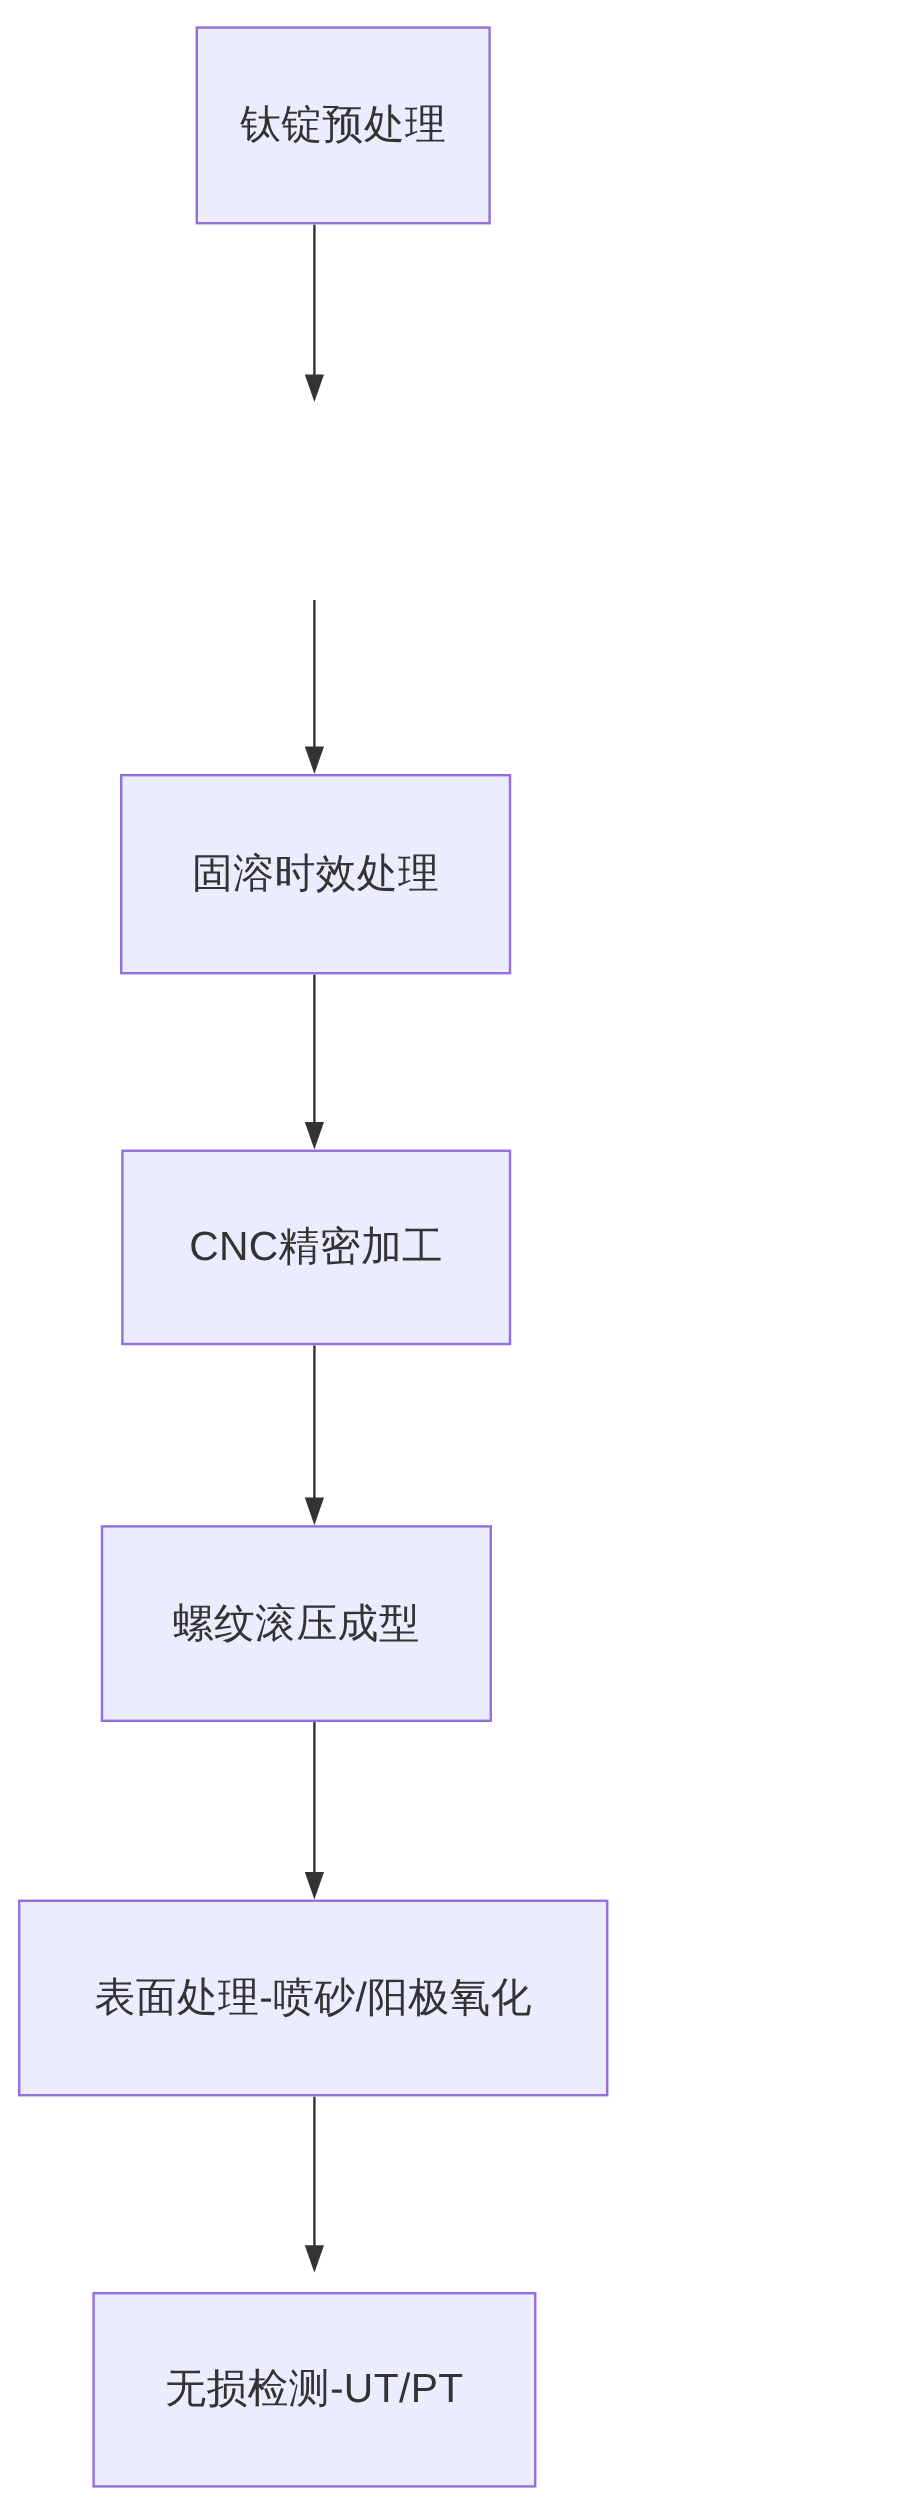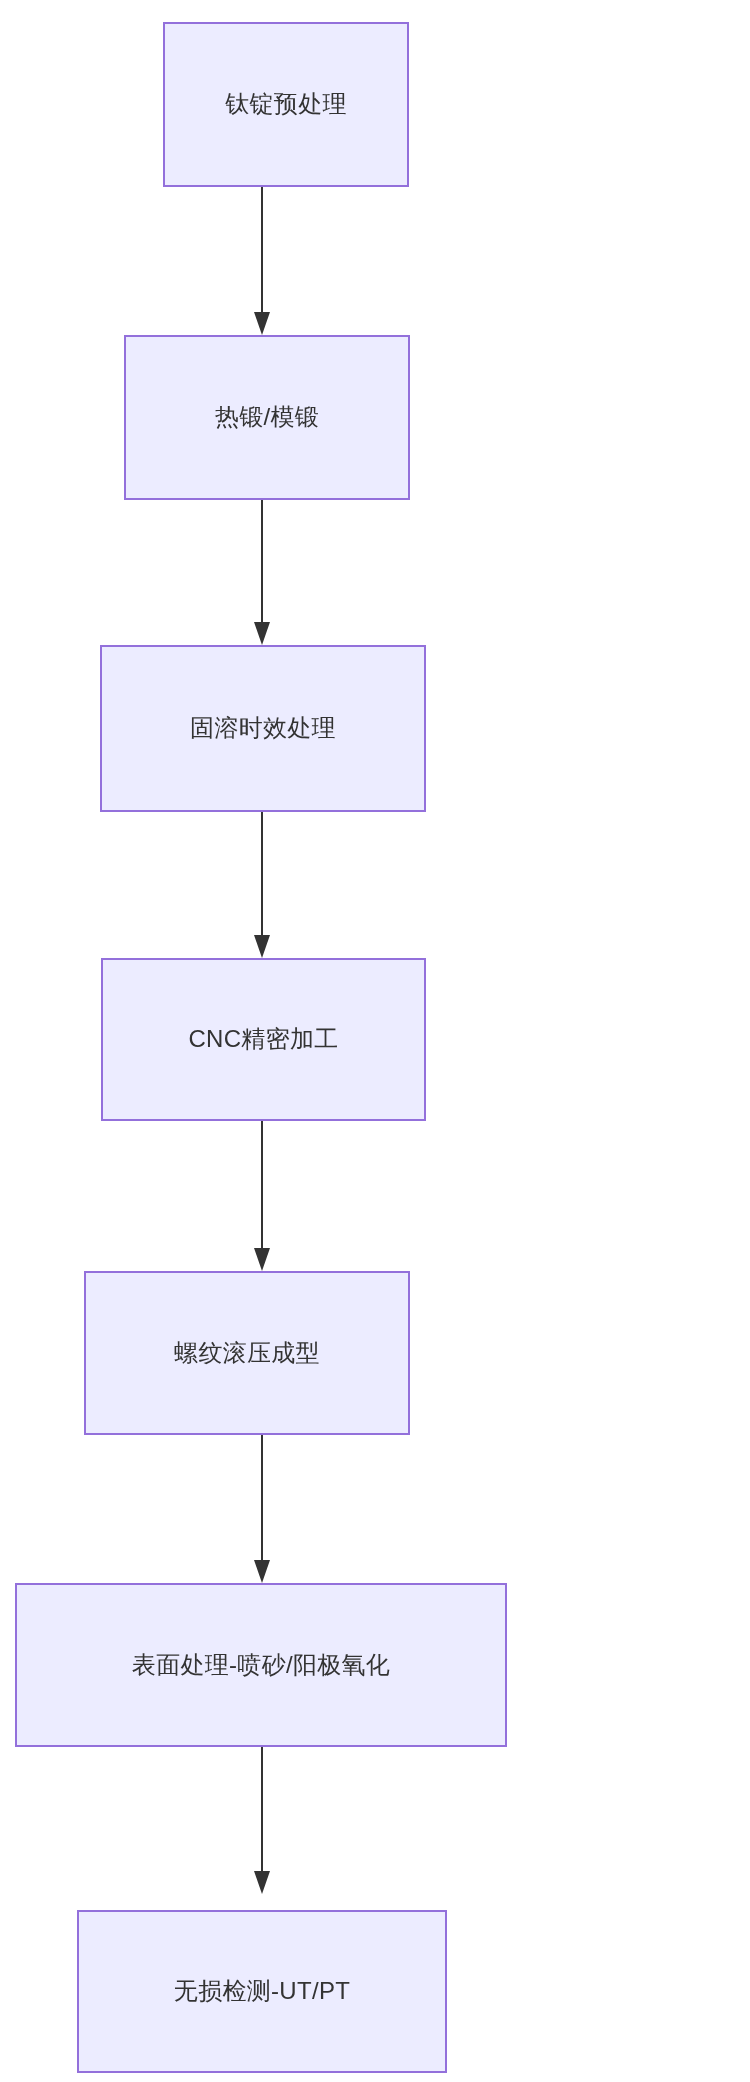--- a/index.html
+++ b/index.html
@@ -26,21 +26,21 @@
     background: #ECECFF;
     border: 2px solid #9370DB;
     border-radius: 0px;
     display: flex;
     align-items: center;
     justify-content: center;
     text-align: center;
   }
   .node-label {
     color: #333333;
-    font-size: 24px;
+    font-size: 34px;
     line-height: 1.2;
     font-weight: 400;
     letter-spacing: 0.3px;
     white-space: nowrap;
     font-family: "Liberation Sans", "DejaVu Sans", sans-serif;
   }
   .edge {
     position: absolute;
   }
   .edge svg {
@@ -92,23 +92,20 @@
     <svg width="30" height="147" viewBox="0 0 30 147" xmlns="http://www.w3.org/2000/svg">
       <line x1="15" y1="0" x2="15" y2="132" stroke="#333333" stroke-width="2"></line>
       <polygon points="15,147 7,124 23,124" fill="#333333"></polygon>
     </svg>
   </div>
 
   <div class="node" style="left:163px; top:22px; width:246px; height:165px;">
     <span class="node-label">钛锭预处理</span>
   </div>
 
-  <div class="node" style="left:124px; top:335px; width:286px; height:165px;">
-    <span class="node-label">热锻/模锻</span>
-  </div>
 
   <div class="node" style="left:100px; top:645px; width:326px; height:167px;">
     <span class="node-label">固溶时效处理</span>
   </div>
 
   <div class="node" style="left:101px; top:958px; width:325px; height:163px;">
     <span class="node-label">CNC精密加工</span>
   </div>
 
   <div class="node" style="left:84px; top:1271px; width:326px; height:164px;">

